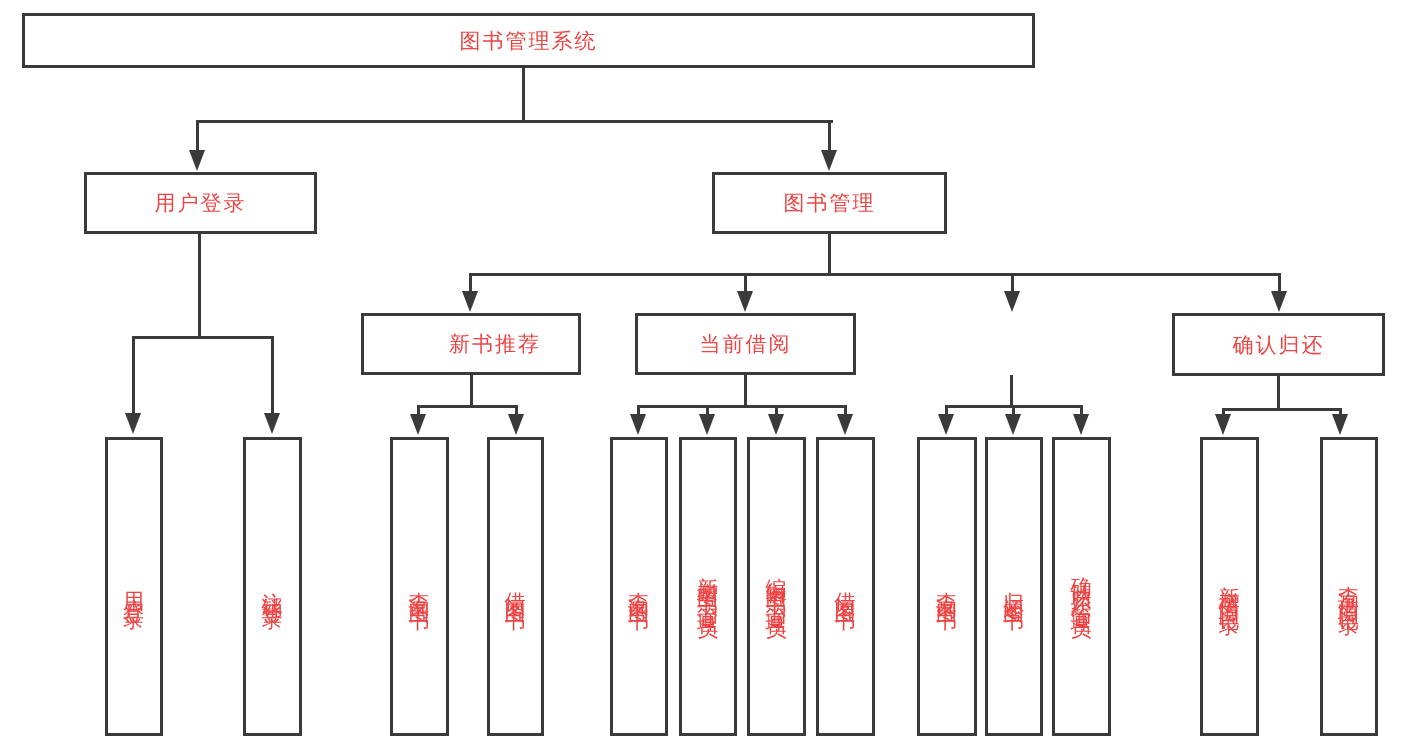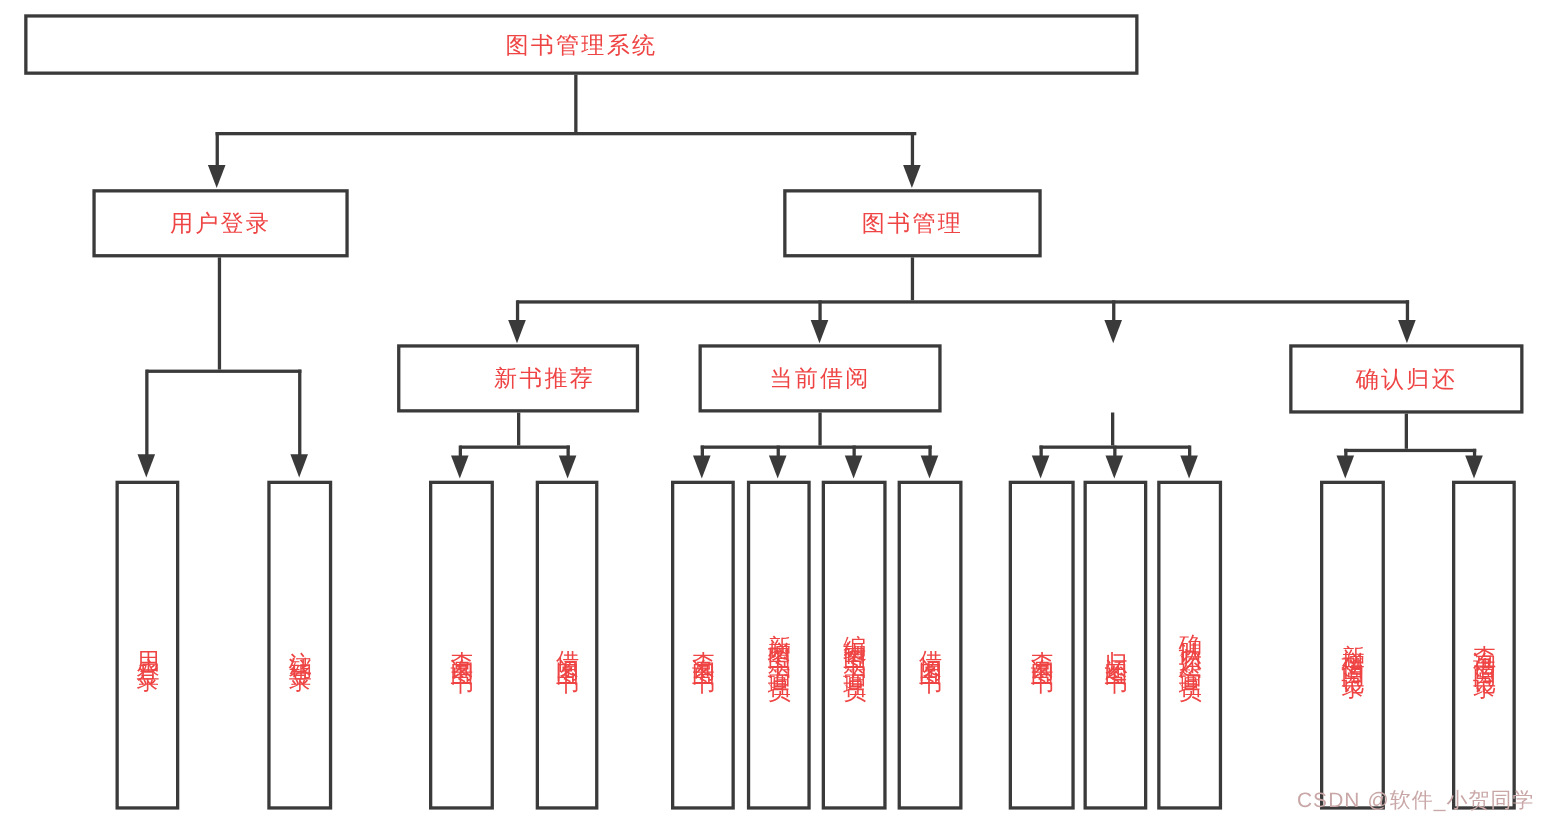--- a/index.html
+++ b/index.html
@@ -169,15 +169,14 @@
     <span>确认归还（管理员）</span>
   </div>
 
   <div class="box vbox" style="left:1200px; top:437px; width:59px; height:299px;">
     <span>新增借阅记录</span>
   </div>
   <div class="box vbox" style="left:1320px; top:437px; width:58px; height:299px;">
     <span>查询借阅记录</span>
   </div>
 
-  <div class="watermark">CSDN @软件_小贺同学</div>
 
 </div>
 
 </body></html>

